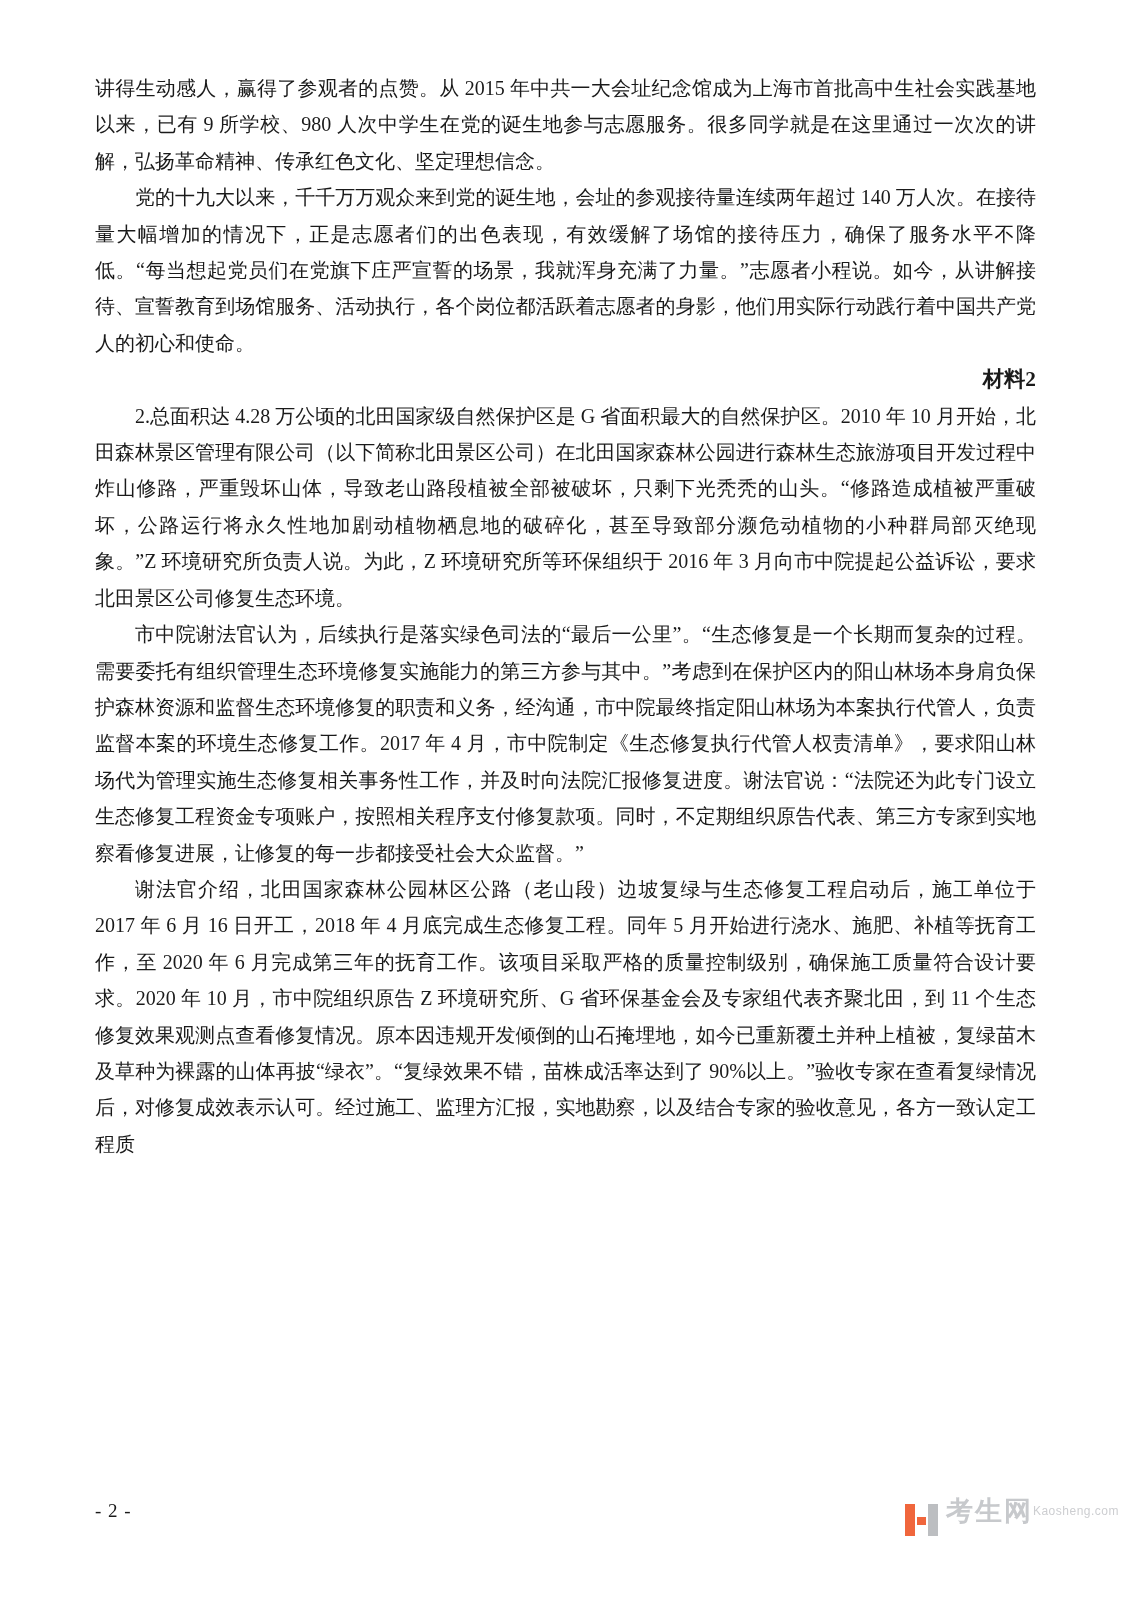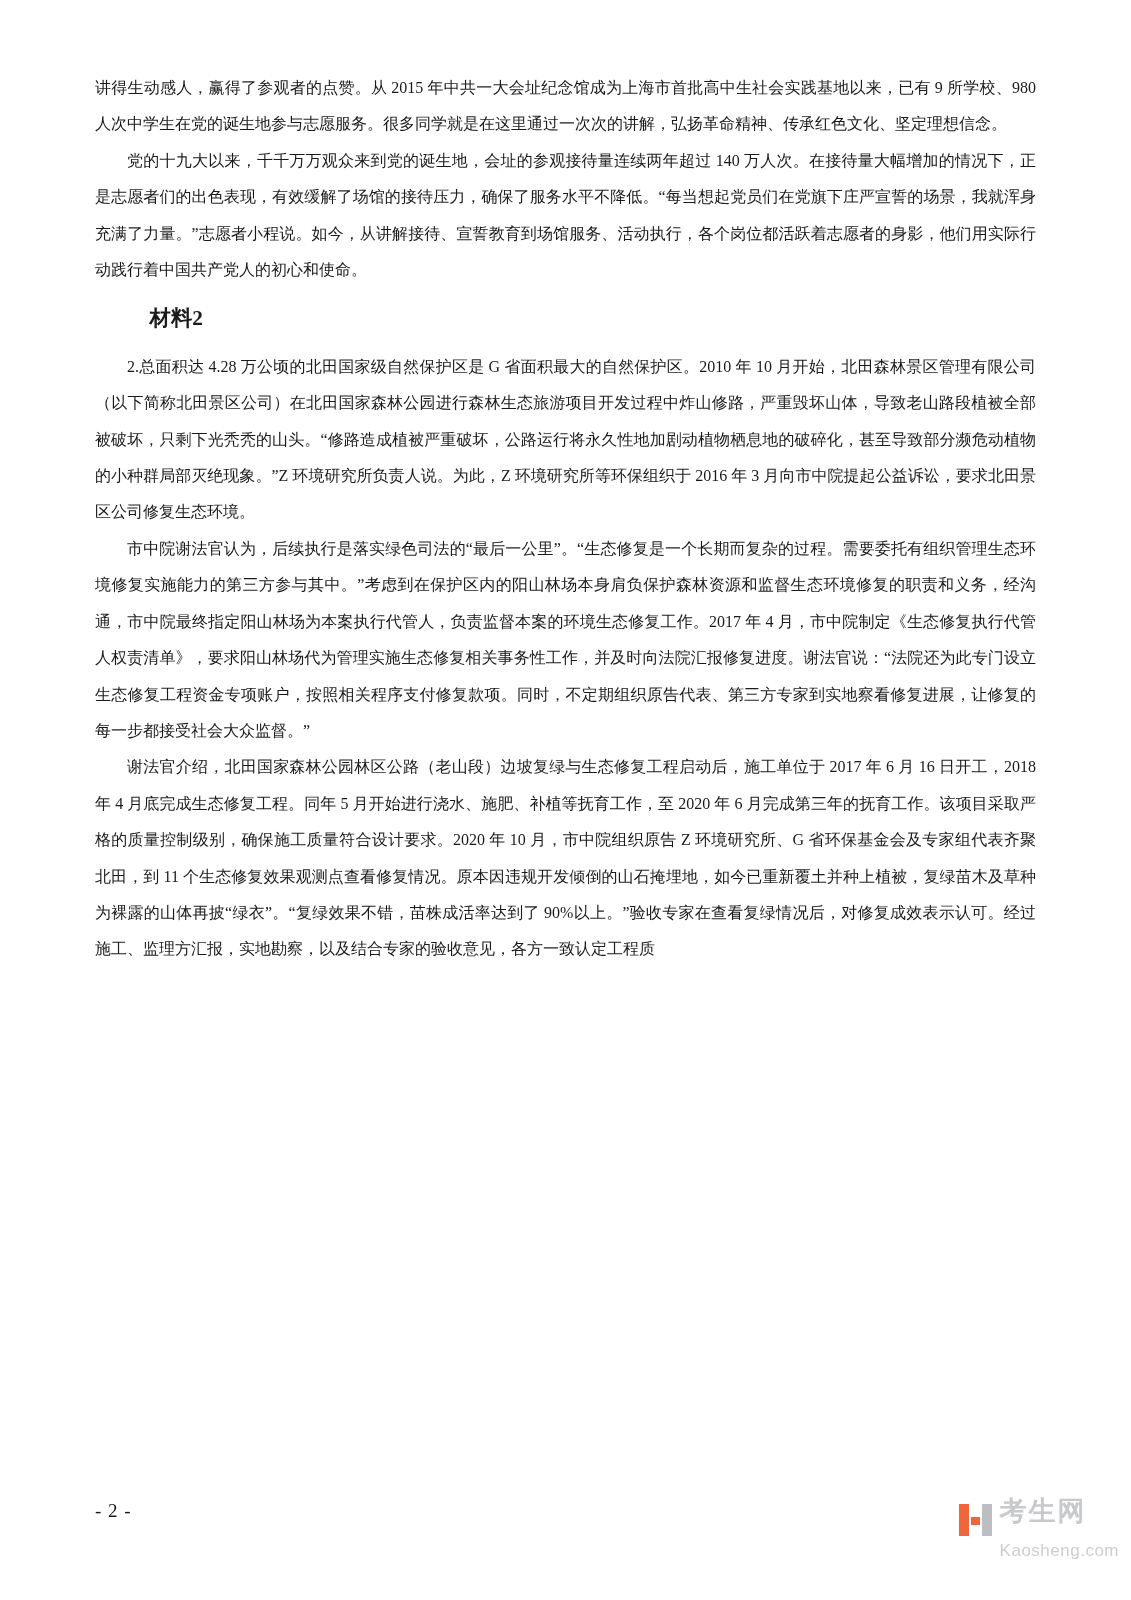--- a/index.html
+++ b/index.html
@@ -14,31 +14,32 @@
     color: #1a1a1a;
   }
   .doc-content {
     position: absolute;
     left: 95px;
     top: 70px;
     width: 941px;
   }
   p.para {
     margin: 0;
-    font-size: 16px;
+    font-size: 20px;
     line-height: 36.4px;
     text-align: justify;
   }
   .indent { text-indent: 2em; }
   .heading {
-    margin: 12px;
+    margin: 0;
     font-size: 21.3px;
     line-height: 36.4px;
     font-weight: 700;
     text-indent: 2em;
+    text-align: right;
   }
   .page-number {
     position: absolute;
     left: 95px;
     top: 1500px;
     font-size: 19px;
     letter-spacing: 1px;
     color: #1a1a1a;
   }
   .watermark {
@@ -50,33 +51,32 @@
     gap: 5px;
   }
   .wm-logo {
     width: 38px;
     height: 44px;
     display: flex;
     align-items: center;
   }
   .wm-textcol {
     display: flex;
-    flex-direction: column;
     line-height: 1;
   }
   .wm-brand {
     font-size: 27px;
     font-weight: 700;
     color: #c7c9cc;
     letter-spacing: 2px;
     font-family: "Liberation Sans", "DejaVu Sans", sans-serif;
   }
   .wm-domain {
-    margin-top: 17px;
-    font-size: 17px;
+    margin-top: 7px;
+    font-size: 12px;
     color: #cdced1;
     letter-spacing: 0.5px;
     font-family: "Liberation Sans", "DejaVu Sans", sans-serif;
   }
 </style>
 </head>
 <body>
 
 <div class="doc-content">
   <p class="para">讲得生动感人，赢得了参观者的点赞。从 2015 年中共一大会址纪念馆成为上海市首批高中生社会实践基地以来，已有 9 所学校、980 人次中学生在党的诞生地参与志愿服务。很多同学就是在这里通过一次次的讲解，弘扬革命精神、传承红色文化、坚定理想信念。</p>

